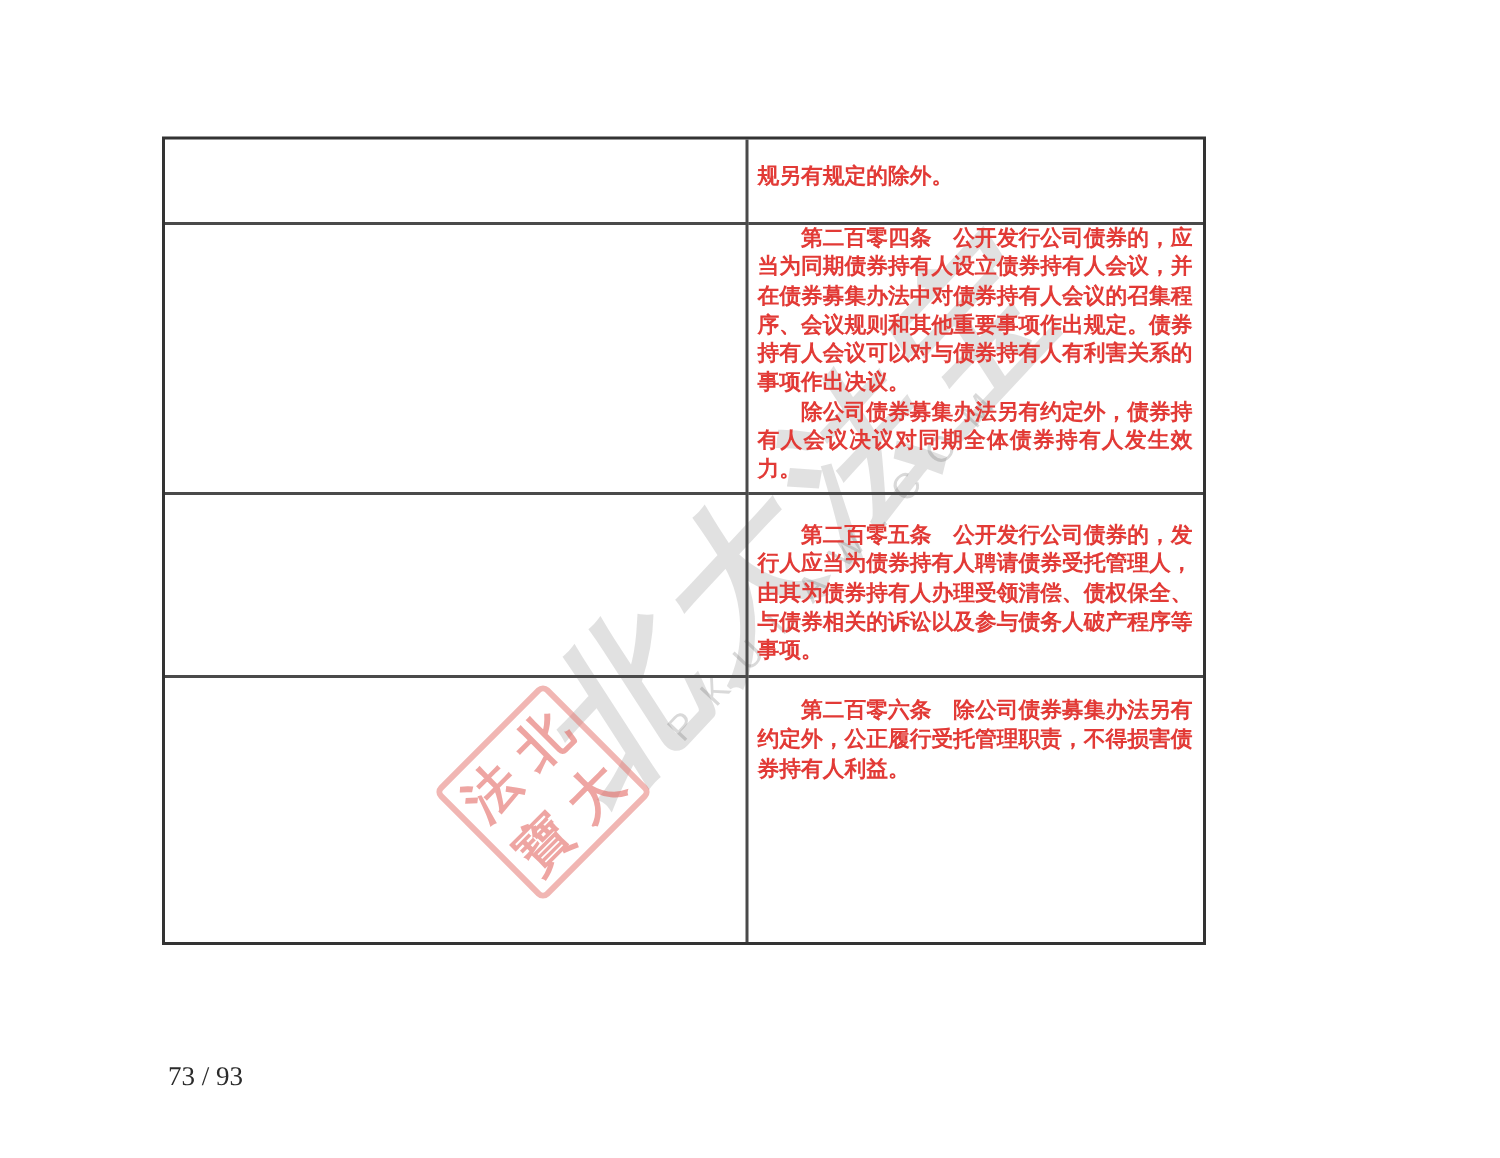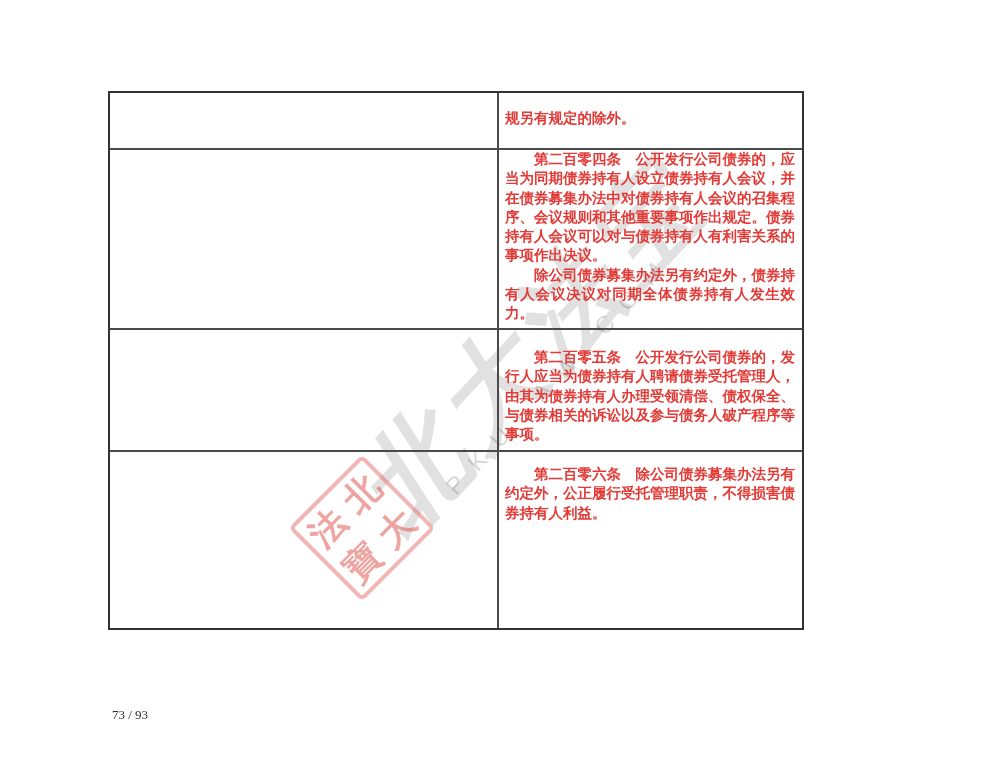--- a/index.html
+++ b/index.html
@@ -104,21 +104,21 @@
   .cell.r2 { padding-top: 18px; }
   .cell.r3 { padding-top: 13px; }
   .cell.col-right p { margin: 0; text-indent: 2em; }
   .cell.col-right p.no-indent { text-indent: 0; }
 
   
   .page-num {
     position: absolute;
     left: 112px; top: 707px;
     font-family: "Liberation Serif", "DejaVu Serif", serif;
-    font-size: 13px;
+    font-size: 18px;
     color: #2b2b2b;
     z-index: 2;
   }
 </style>
 </head>
 <body>
 
 <div class="wm-calligraphy">北大法宝</div>
 
 <div class="wm-latin">PKULAW.COM</div>

